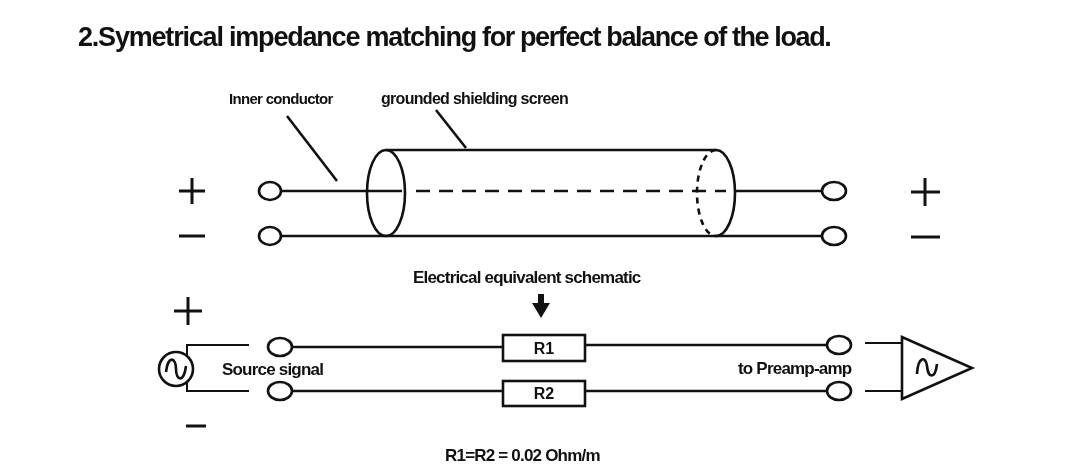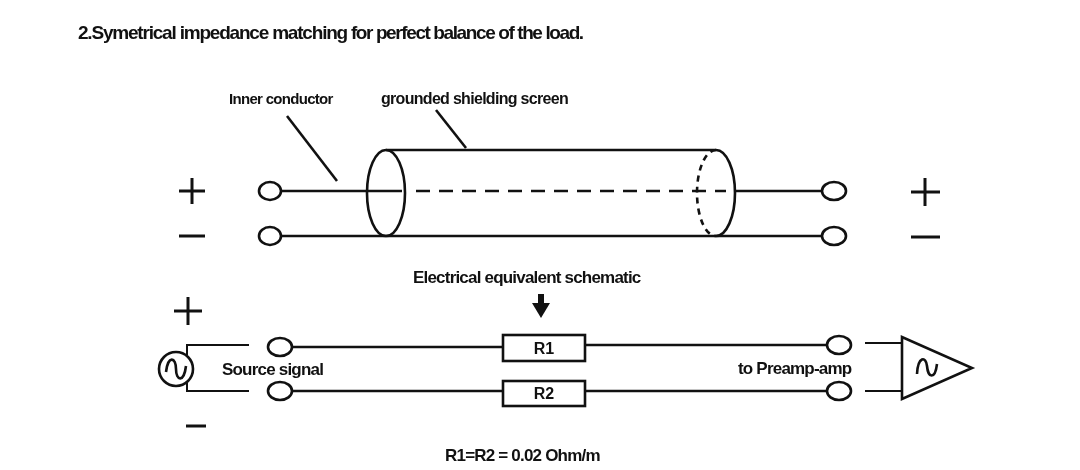--- a/index.html
+++ b/index.html
@@ -1,17 +1,17 @@
 <!DOCTYPE html>
 <html><head>
 <meta charset="utf-8">
 <style>
   html, body { margin:0; padding:0; background:#ffffff; }
   body { width:1080px; height:470px; position:relative; overflow:hidden; font-family:"Liberation Sans", sans-serif; color:#111; }
-  .title { position:absolute; left:78px; top:22px; font-size:19px; letter-spacing:-1.2px; white-space:nowrap; }
+  .title { position:absolute; left:78px; top:22px; font-size:27px; letter-spacing:-1.2px; white-space:nowrap; }
   .title b { font-weight:bold; }
   .title span.rest { font-weight:bold; letter-spacing:-1.4px; }
   svg { position:absolute; left:0; top:0; }
   svg text { font-family:"Liberation Sans", sans-serif; font-weight:bold; }
 </style>
 </head>
 <body>
 
 <div class="title">
   <b>2.Symetrical impedance matching</b><span class="rest" style="font-weight:bold;"> for perfect balance of the load.</span>

